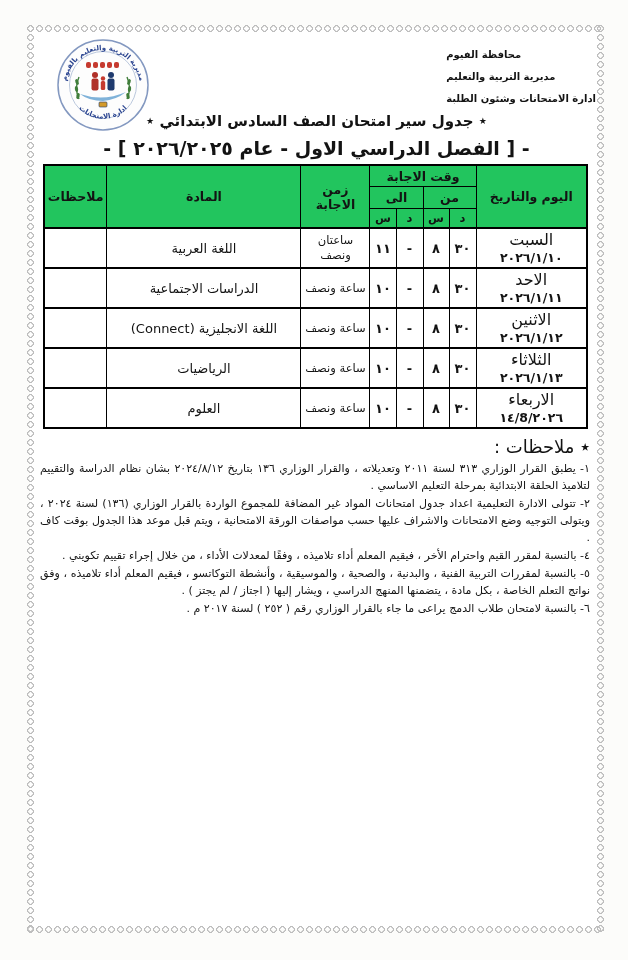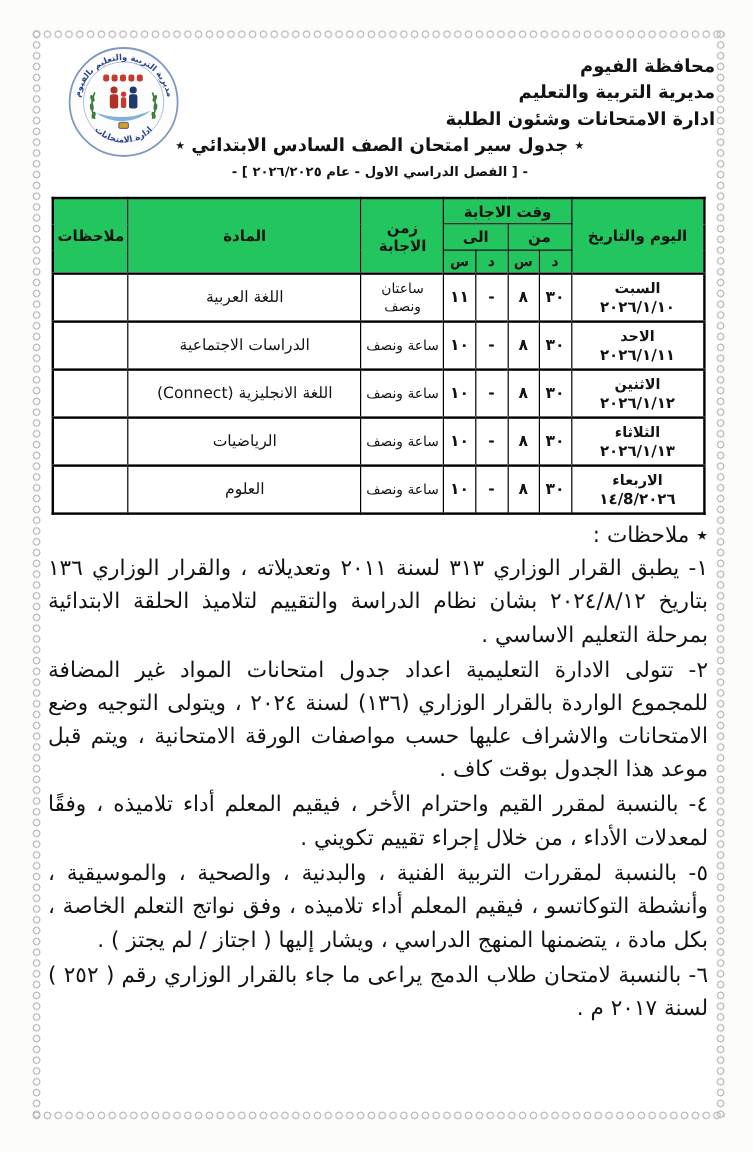--- a/index.html
+++ b/index.html
@@ -15,48 +15,48 @@
   .perf{position:absolute;pointer-events:none;
     background-image:radial-gradient(circle at 4.5px 4.5px, rgba(0,0,0,0) 2.1px, #bdbdbd 2.3px, #bdbdbd 3.2px, rgba(0,0,0,0) 3.4px);
     background-size:9px 9px;}
   .ph{left:-4px;right:-4px;height:9px;background-repeat:repeat-x;}
   .pt{top:-4.5px}.pb{bottom:-4.5px}
   .pv{top:-4px;bottom:-4px;width:9px;background-repeat:repeat-y;}
   .pl{left:-4.5px}.pr{right:-4.5px}
 
   
   .logo{position:absolute;left:56px;top:38px;width:94px;height:94px;}
-  .org{position:absolute;top:44px;right:32px;text-align:right;font-weight:700;font-size:15px;line-height:22px;}
+  .org{position:absolute;top:44px;right:32px;text-align:left;font-weight:700;font-size:10px;line-height:22px;}
   .org div{white-space:nowrap;}
   .title{position:absolute;top:112px;left:45px;width:543px;text-align:center;font-weight:700;font-size:15px;}
-  .subtitle{position:absolute;top:137px;left:45px;width:543px;text-align:center;font-weight:700;font-size:11px;}
+  .subtitle{position:absolute;top:137px;left:45px;width:543px;text-align:center;font-weight:700;font-size:19px;}
 
   
   table.exam{position:absolute;top:164px;right:40px;width:543px;border-collapse:collapse;table-layout:fixed;
     border:2.5px solid #000;}
   .exam th,.exam td{border:1px solid #000;text-align:center;vertical-align:middle;padding:0 1px;overflow:hidden;}
   .exam th{background:#22c55e;font-weight:700;}
   .exam tr.h1 th{font-size:12.5px;height:20px;}
   .exam tr.h2 th{font-size:12.5px;height:21px;}
   .exam tr.h3 th{font-size:11.5px;height:18px;}
   .exam th.rspan{font-size:12.5px;}
   .exam tr.h3 th, .exam tr.hdr-last th{border-bottom:2.5px solid #000;}
   .exam tr.data-row{height:40px;}
   .exam tr.data-row td{border-top:2px solid #000;background:#fff;}
   .c-day{font-weight:700;}
-  .day-name{font-size:12px;font-weight:700;line-height:1.25;}
+  .day-name{font-size:16px;font-weight:400;line-height:1.25;}
   .day-date{font-size:12.5px;font-weight:700;line-height:1.25;letter-spacing:.5px;}
   .c-num{font-size:13px;font-weight:700;}
   .c-dur{font-size:11.5px;line-height:1.3;}
   .c-subj{font-size:13px;}
 
   
   .notes{position:absolute;top:436px;right:38px;width:550px;}
   .notes-heading{font-weight:400;font-size:18px;margin-bottom:3px;}
-  .note-item{font-size:18px;line-height:1.55;text-align:justify;margin-bottom:1px;}
+  .note-item{font-size:11px;line-height:1.55;text-align:justify;margin-bottom:1px;}
 </style>
 </head>
 <body>
 
 <div class="frame">
   <div class="perf ph pt"></div>
   <div class="perf ph pb"></div>
   <div class="perf pv pl"></div>
   <div class="perf pv pr"></div>
 </div>

